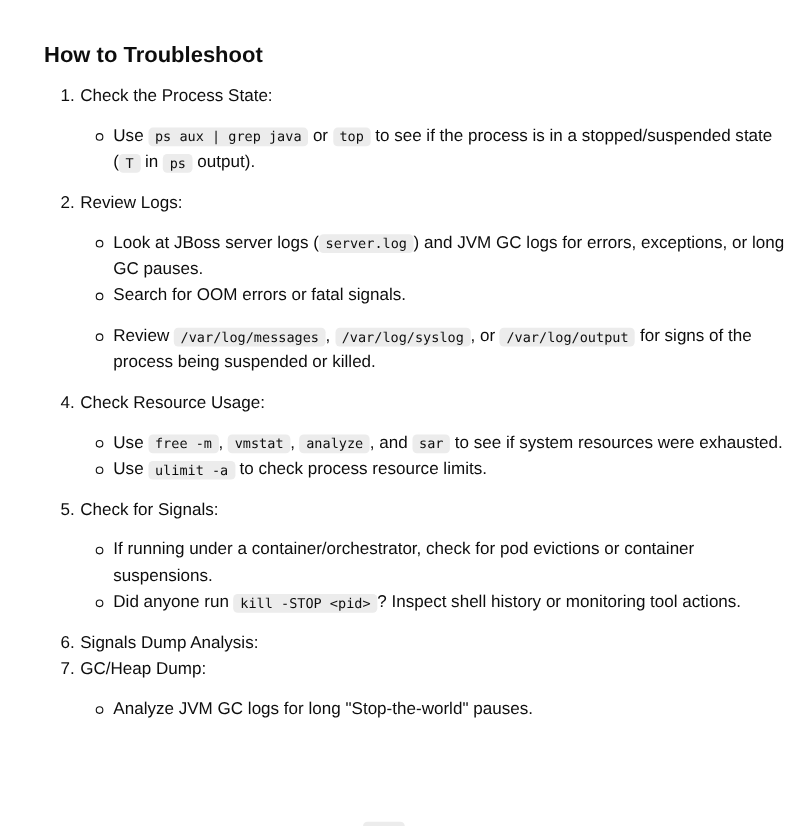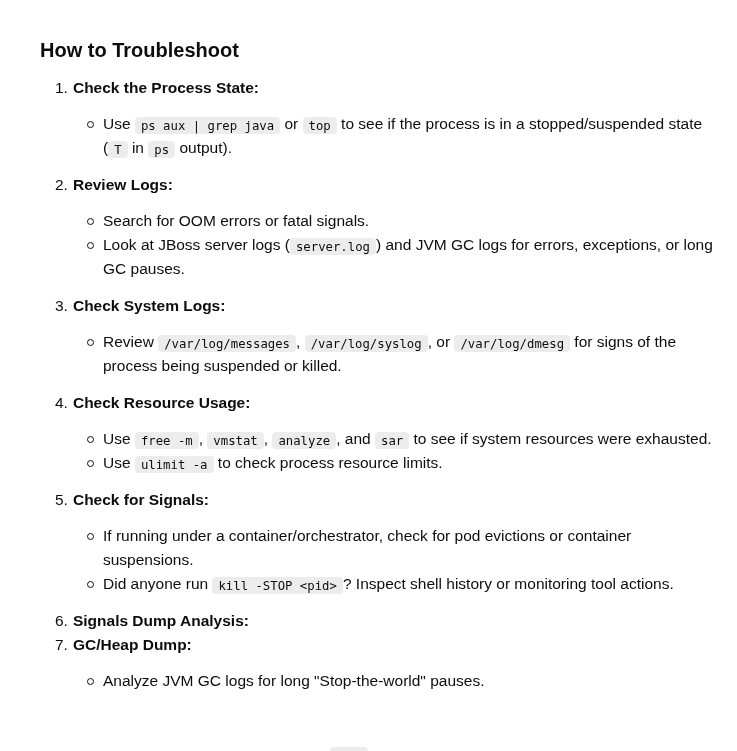--- a/index.html
+++ b/index.html
@@ -31,21 +31,21 @@
   .step { margin: 0; }
   .step-title-row {
     padding-left: 15px;
     line-height: 24px;
   }
   .step-number {
     font-weight: 400;
     margin-right: 5px;
   }
   .step-title-text {
-    font-weight: 700;
+    font-weight: 400;
   }
   .step-bullets {
     margin: 12px 0 13px 0;
   }
   .list-item {
     position: relative;
     padding-left: 63px;
     line-height: 24px;
   }
   .circle-bullet {
@@ -86,28 +86,27 @@
   <div id="steps">
       <div class="step">
         <div class="step-title-row"><span class="step-number">1.</span><span class="step-title-text">Check the Process State:</span></div>
         <div class="step-bullets">
           <div class="list-item"><span class="circle-bullet"></span><span class="btext">Use <code class="inline-code">ps aux | grep java</code> or <code class="inline-code">top</code> to see if the process is in a stopped/suspended state (<code class="inline-code">T</code> in <code class="inline-code">ps</code> output).</span></div>
         </div>
       </div>
       <div class="step">
         <div class="step-title-row"><span class="step-number">2.</span><span class="step-title-text">Review Logs:</span></div>
         <div class="step-bullets">
+          <div class="list-item"><span class="circle-bullet"></span><span class="btext">Look at JBoss server logs (<code class="inline-code">server.log</code>) and JVM GC logs for errors, exceptions, or long GC pauses.</span></div>
           <div class="list-item"><span class="circle-bullet"></span><span class="btext">Search for OOM errors or fatal signals.</span></div>
-          <div class="list-item"><span class="circle-bullet"></span><span class="btext">Look at JBoss server logs (<code class="inline-code">server.log</code>) and JVM GC logs for errors, exceptions, or long GC pauses.</span></div>
         </div>
       </div>
       <div class="step">
-        <div class="step-title-row"><span class="step-number">3.</span><span class="step-title-text">Check System Logs:</span></div>
         <div class="step-bullets">
-          <div class="list-item"><span class="circle-bullet"></span><span class="btext">Review <code class="inline-code">/var/log/messages</code>, <code class="inline-code">/var/log/syslog</code>, or <code class="inline-code">/var/log/dmesg</code> for signs of the process being suspended or killed.</span></div>
+          <div class="list-item"><span class="circle-bullet"></span><span class="btext">Review <code class="inline-code">/var/log/messages</code>, <code class="inline-code">/var/log/syslog</code>, or <code class="inline-code">/var/log/output</code> for signs of the process being suspended or killed.</span></div>
         </div>
       </div>
       <div class="step">
         <div class="step-title-row"><span class="step-number">4.</span><span class="step-title-text">Check Resource Usage:</span></div>
         <div class="step-bullets">
           <div class="list-item"><span class="circle-bullet"></span><span class="btext">Use <code class="inline-code">free -m</code>, <code class="inline-code">vmstat</code>, <code class="inline-code">analyze</code>, and <code class="inline-code">sar</code> to see if system resources were exhausted.</span></div>
           <div class="list-item"><span class="circle-bullet"></span><span class="btext">Use <code class="inline-code">ulimit -a</code> to check process resource limits.</span></div>
         </div>
       </div>
       <div class="step">

